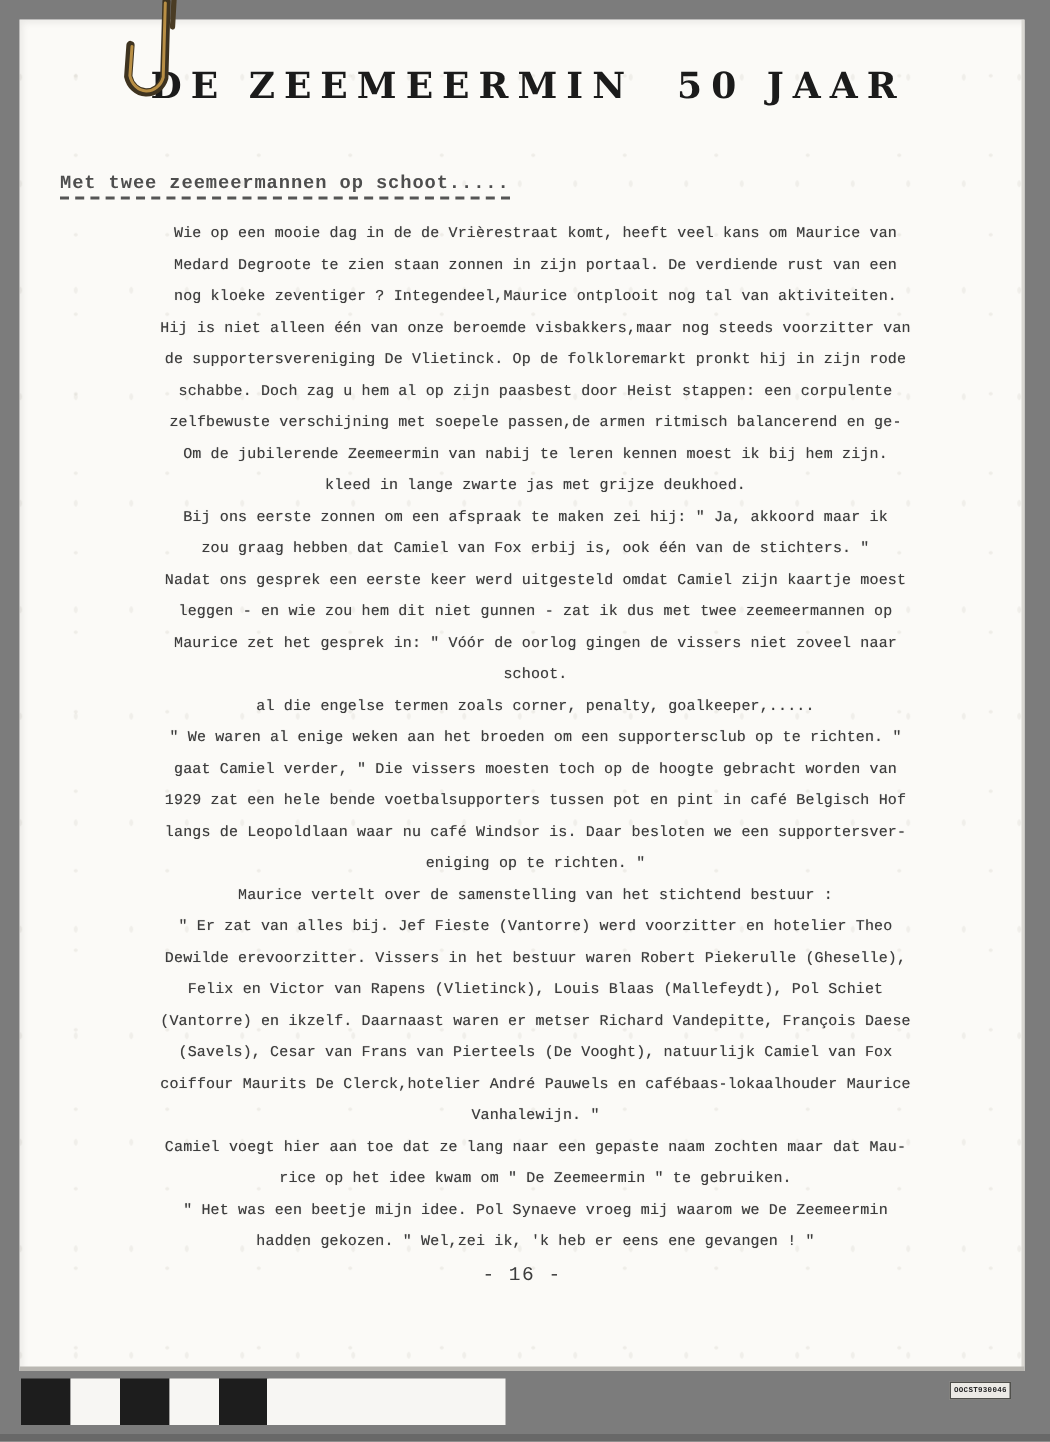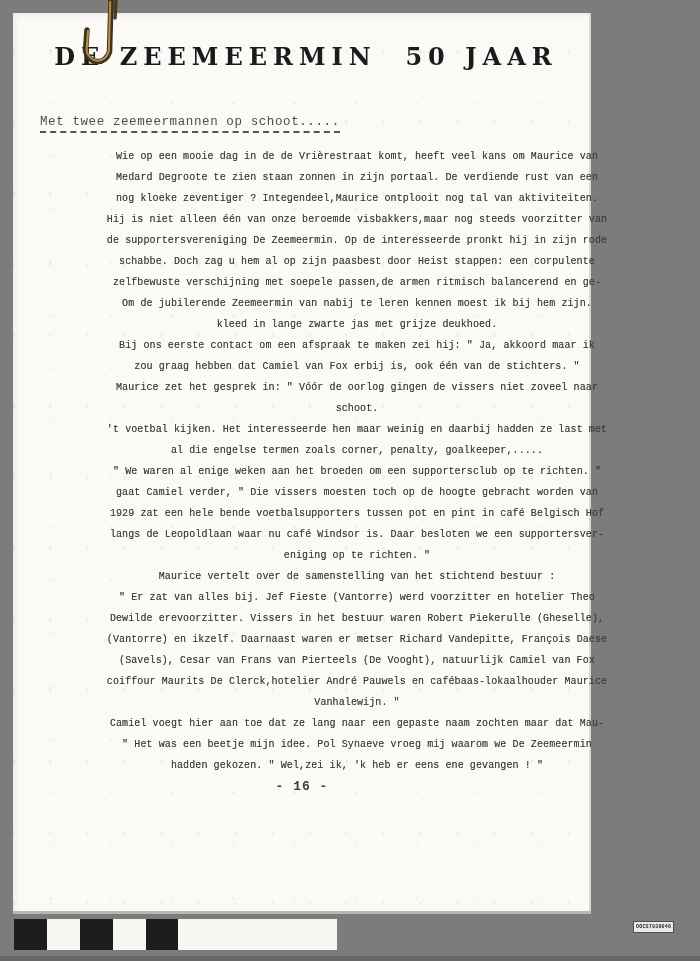--- a/index.html
+++ b/index.html
@@ -10,57 +10,57 @@
   }
   .scan{
     position:relative;width:700px;height:961px;
     background:#7c7c7c;overflow:hidden;
   }
   .scan::after{
     content:"";position:absolute;left:0;bottom:0;width:100%;height:5px;
     background:#686868;
   }
   .paper{
-    position:absolute;left:13px;top:13px;width:578px;height:901px;
+    position:absolute;left:13px;top:13px;width:670px;height:901px;
     background:#fbfaf7;
     background-image:
       radial-gradient(rgba(180,175,160,0.18) 1px, transparent 1.6px),
       radial-gradient(rgba(160,155,140,0.12) 1px, transparent 1.4px);
     background-size:61px 53px,37px 71px;
     background-position:7px 11px,19px 3px;
     box-shadow:inset 0 -3px 0 #b9b7b2, inset -2px 0 0 #d9d7d2, inset 2px 2px 5px rgba(0,0,0,0.07);
   }
   .clip{position:absolute;left:82px;top:0;z-index:3;}
   .title{
     margin:31px 0 0 8px;text-align:center;
     font-family:"DejaVu Serif","Liberation Serif",serif;
     font-weight:700;font-size:24px;color:#1b1b1b;
     letter-spacing:6px;white-space:pre;line-height:1.1;
   }
   .heading-wrap{margin:42px 0 0 27px;}
   .heading{
     display:inline-block;
-    font-size:12.5px;color:#4e4e4e;font-weight:normal;
+    font-size:12.5px;color:#4e4e4e;font-weight:bold;
     letter-spacing:0.6px;
     border-bottom:2px dashed #555;
     padding-bottom:2px;
   }
   .body{
     margin:13px 0 0 27px;width:634px;
     font-size:10px;color:#3c3c3c;
     text-shadow:0 0 0.5px rgba(60,60,60,0.55);
     text-align:center;
   }
   .body .line{
     height:21px;line-height:21px;white-space:pre;overflow:visible;
     letter-spacing:0.1px;
   }
   .pagenum{
     margin-top:3px;text-align:center;
-    font-size:13px;color:#3c3c3c;letter-spacing:1px;white-space:pre;font-weight:bold;
+    font-size:13px;color:#3c3c3c;letter-spacing:1px;white-space:pre;
   }
   .cal-strip{
     position:absolute;left:14px;top:919px;height:31px;
     display:flex;align-items:stretch;z-index:2;
   }
   .cal-strip .cal-sq{display:inline-block;width:33px;height:31px;}
   .cal-bar{width:159px;height:31px;background:#f7f6f3;}
   .inv-label{
     position:absolute;left:633px;top:921px;z-index:2;
     background:#eceae5;border:1px solid #50504c;
@@ -77,44 +77,47 @@
   <div class="paper">
     <h1 class="title">DE ZEEMEERMIN  50 JAAR</h1>
     <div class="heading-wrap">
       <span class="heading">Met twee zeemeermannen op schoot.....</span>
     </div>
     <div class="body">
         <div class="line">Wie op een mooie dag in de de Vrièrestraat komt, heeft veel kans om Maurice van</div>
         <div class="line">Medard Degroote te zien staan zonnen in zijn portaal. De verdiende rust van een</div>
         <div class="line">nog kloeke zeventiger ? Integendeel,Maurice ontplooit nog tal van aktiviteiten.</div>
         <div class="line">Hij is niet alleen één van onze beroemde visbakkers,maar nog steeds voorzitter van</div>
-        <div class="line">de supportersvereniging De Zeemeermin. Op de interesseerde pronkt hij in zijn rode</div>
+        <div class="line">de supportersvereniging De Vlietinck. Op de folkloremarkt pronkt hij in zijn rode</div>
         <div class="line">schabbe. Doch zag u hem al op zijn paasbest door Heist stappen: een corpulente</div>
         <div class="line">zelfbewuste verschijning met soepele passen,de armen ritmisch balancerend en ge-</div>
         <div class="line">Om de jubilerende Zeemeermin van nabij te leren kennen moest ik bij hem zijn.</div>
         <div class="line">kleed in lange zwarte jas met grijze deukhoed.</div>
-        <div class="line">Bij ons eerste contact om een afspraak te maken zei hij: " Ja, akkoord maar ik</div>
+        <div class="line">Bij ons eerste zonnen om een afspraak te maken zei hij: " Ja, akkoord maar ik</div>
         <div class="line">zou graag hebben dat Camiel van Fox erbij is, ook één van de stichters. "</div>
+        <div class="line">Nadat ons gesprek een eerste keer werd uitgesteld omdat Camiel zijn kaartje moest</div>
+        <div class="line">leggen - en wie zou hem dit niet gunnen - zat ik dus met twee zeemeermannen op</div>
         <div class="line">Maurice zet het gesprek in: " Vóór de oorlog gingen de vissers niet zoveel naar</div>
         <div class="line">schoot.</div>
-        <div class="line">'t voetbal kijken. Het interesseerde hen maar weinig en daarbij hadden ze last met</div>
         <div class="line">al die engelse termen zoals corner, penalty, goalkeeper,.....</div>
         <div class="line">" We waren al enige weken aan het broeden om een supportersclub op te richten. "</div>
         <div class="line">gaat Camiel verder, " Die vissers moesten toch op de hoogte gebracht worden van</div>
         <div class="line">1929 zat een hele bende voetbalsupporters tussen pot en pint in café Belgisch Hof</div>
         <div class="line">langs de Leopoldlaan waar nu café Windsor is. Daar besloten we een supportersver-</div>
         <div class="line">eniging op te richten. "</div>
         <div class="line">Maurice vertelt over de samenstelling van het stichtend bestuur :</div>
         <div class="line">" Er zat van alles bij. Jef Fieste (Vantorre) werd voorzitter en hotelier Theo</div>
         <div class="line">Dewilde erevoorzitter. Vissers in het bestuur waren Robert Piekerulle (Gheselle),</div>
+        <div class="line">Felix en Victor van Rapens (Vlietinck), Louis Blaas (Mallefeydt), Pol Schiet</div>
         <div class="line">(Vantorre) en ikzelf. Daarnaast waren er metser Richard Vandepitte, François Daese</div>
         <div class="line">(Savels), Cesar van Frans van Pierteels (De Vooght), natuurlijk Camiel van Fox</div>
         <div class="line">coiffour Maurits De Clerck,hotelier André Pauwels en cafébaas-lokaalhouder Maurice</div>
         <div class="line">Vanhalewijn. "</div>
         <div class="line">Camiel voegt hier aan toe dat ze lang naar een gepaste naam zochten maar dat Mau-</div>
+        <div class="line">rice op het idee kwam om " De Zeemeermin " te gebruiken.</div>
         <div class="line">" Het was een beetje mijn idee. Pol Synaeve vroeg mij waarom we De Zeemeermin</div>
         <div class="line">hadden gekozen. " Wel,zei ik, 'k heb er eens ene gevangen ! "</div>
       </div>
     <div class="pagenum">- 16 -</div>
   </div>
 
   <svg class="clip" width="42" height="86" viewBox="0 0 42 86">
     <path d="M29 1 L27.5 52 A 12.5 14 0 0 1 3.5 51 L5 30" fill="none" stroke="#3e3320" stroke-width="5.5" stroke-linecap="round"></path>
     <path d="M28.2 2 L26.8 51.5 A 11.5 13 0 0 1 4.6 50.5 L6 31" fill="none" stroke="#b98f45" stroke-width="2" stroke-linecap="round"></path>
     <path d="M34 0 L33 18" fill="none" stroke="#4a3c24" stroke-width="3.5" stroke-linecap="round"></path>

